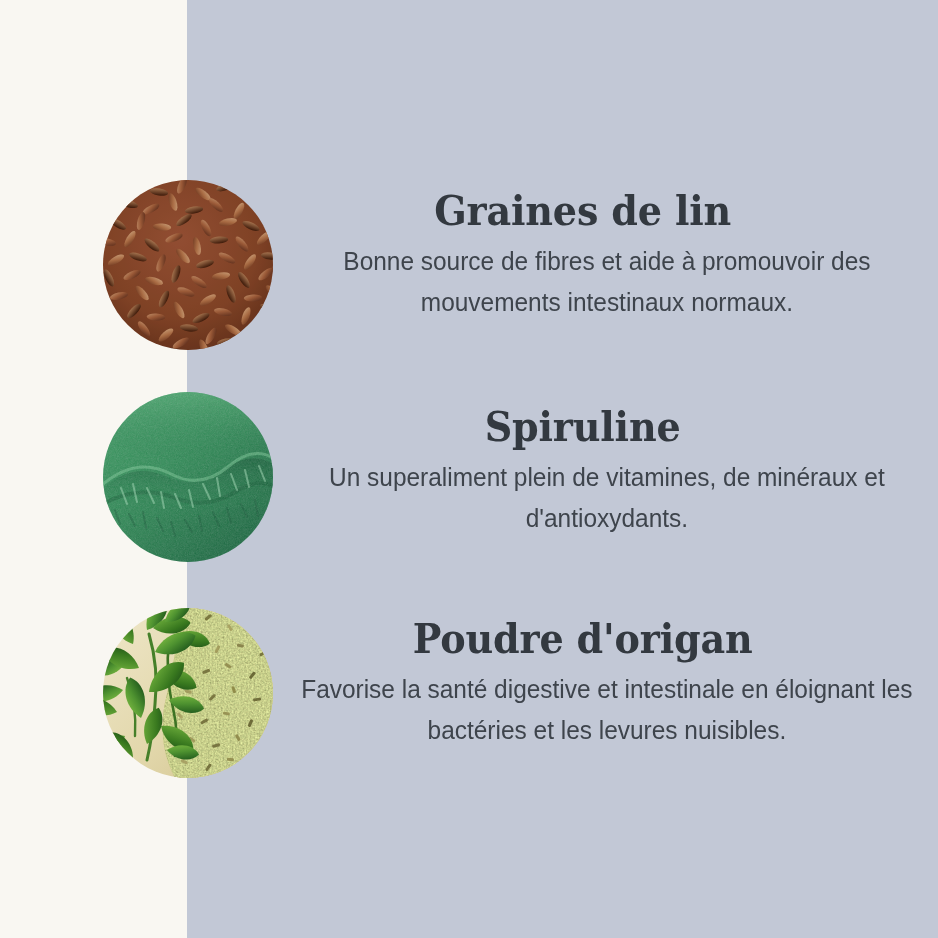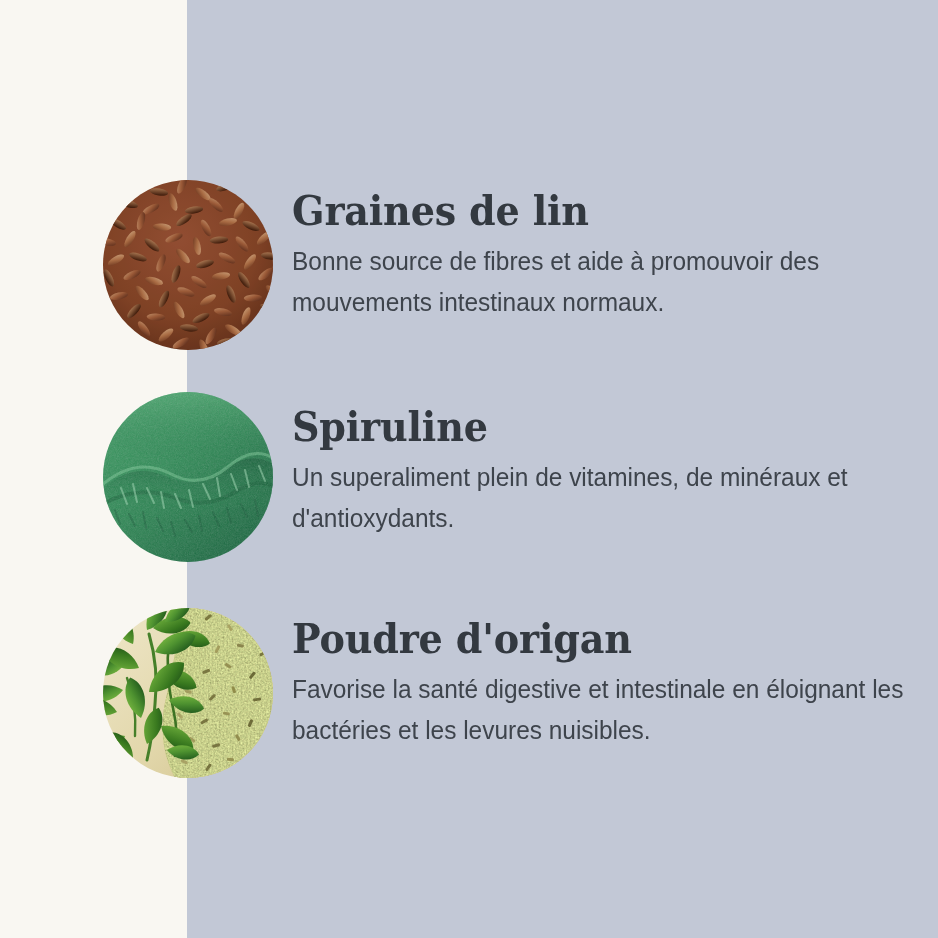--- a/index.html
+++ b/index.html
@@ -6,20 +6,21 @@
     margin: 0;
     padding: 0;
     background: #ffffff;
   }
   #canvas {
     position: relative;
     width: 938px;
     height: 938px;
     overflow: hidden;
     font-family: "Liberation Sans", sans-serif;
+    text-align: center;
   }
   .bg-left {
     position: absolute;
     left: 0; top: 0;
     width: 187px; height: 938px;
     background: #f9f7f2;
   }
   .bg-right {
     position: absolute;
     left: 187px; top: 0;

